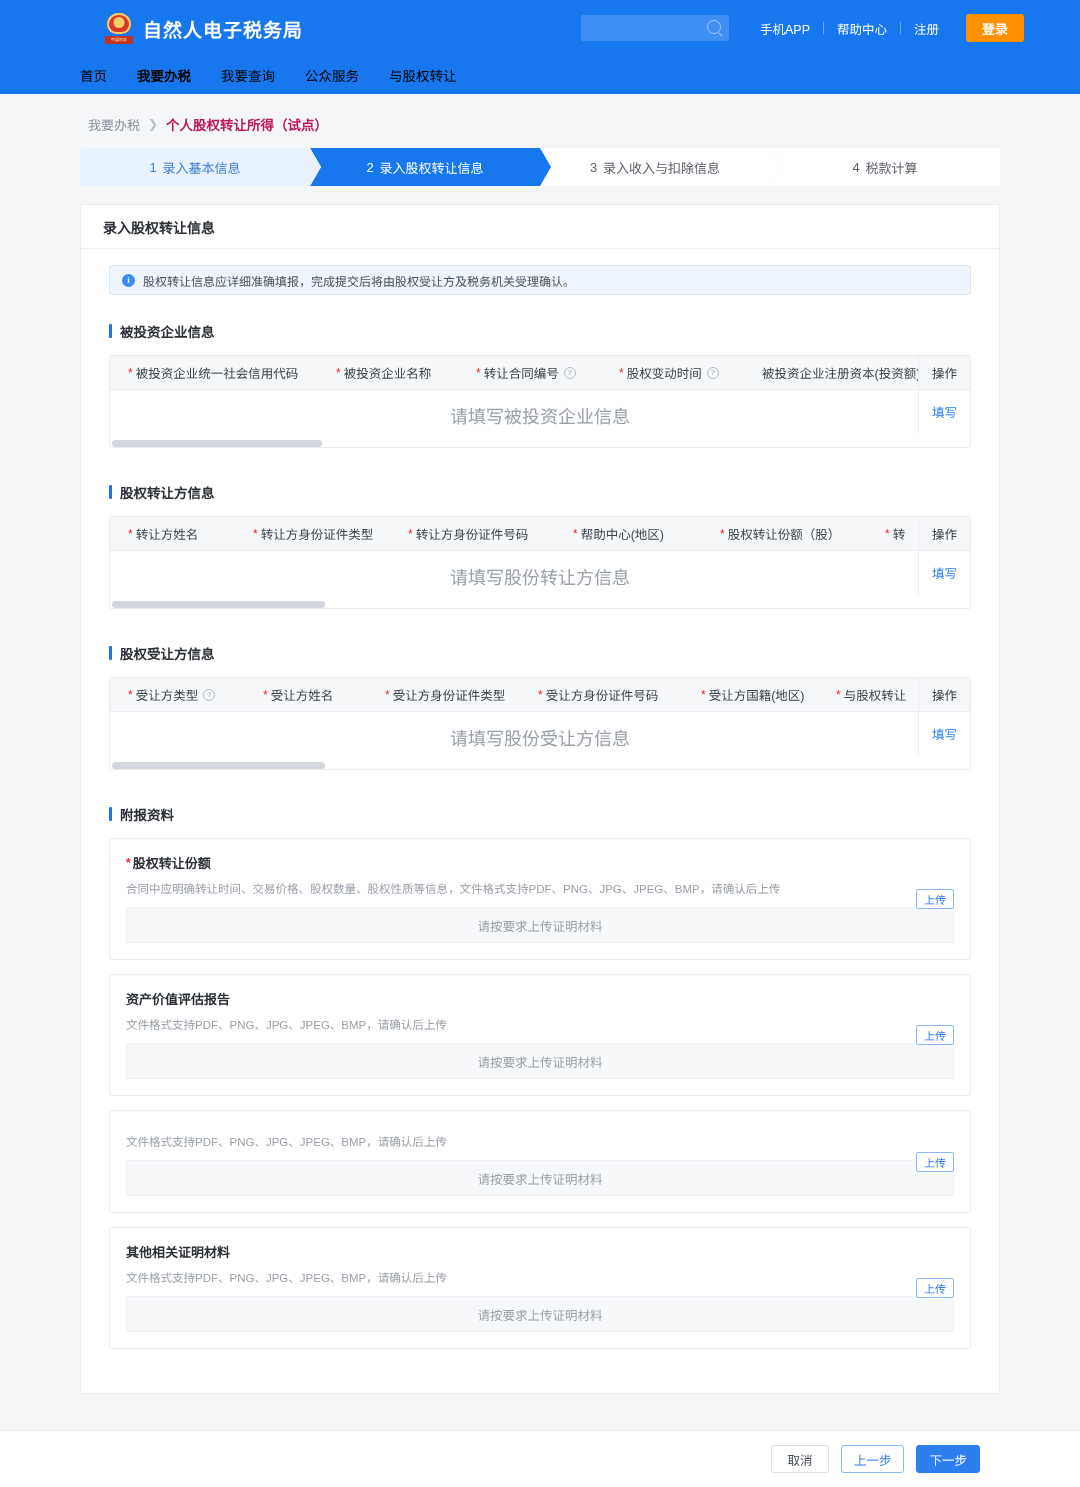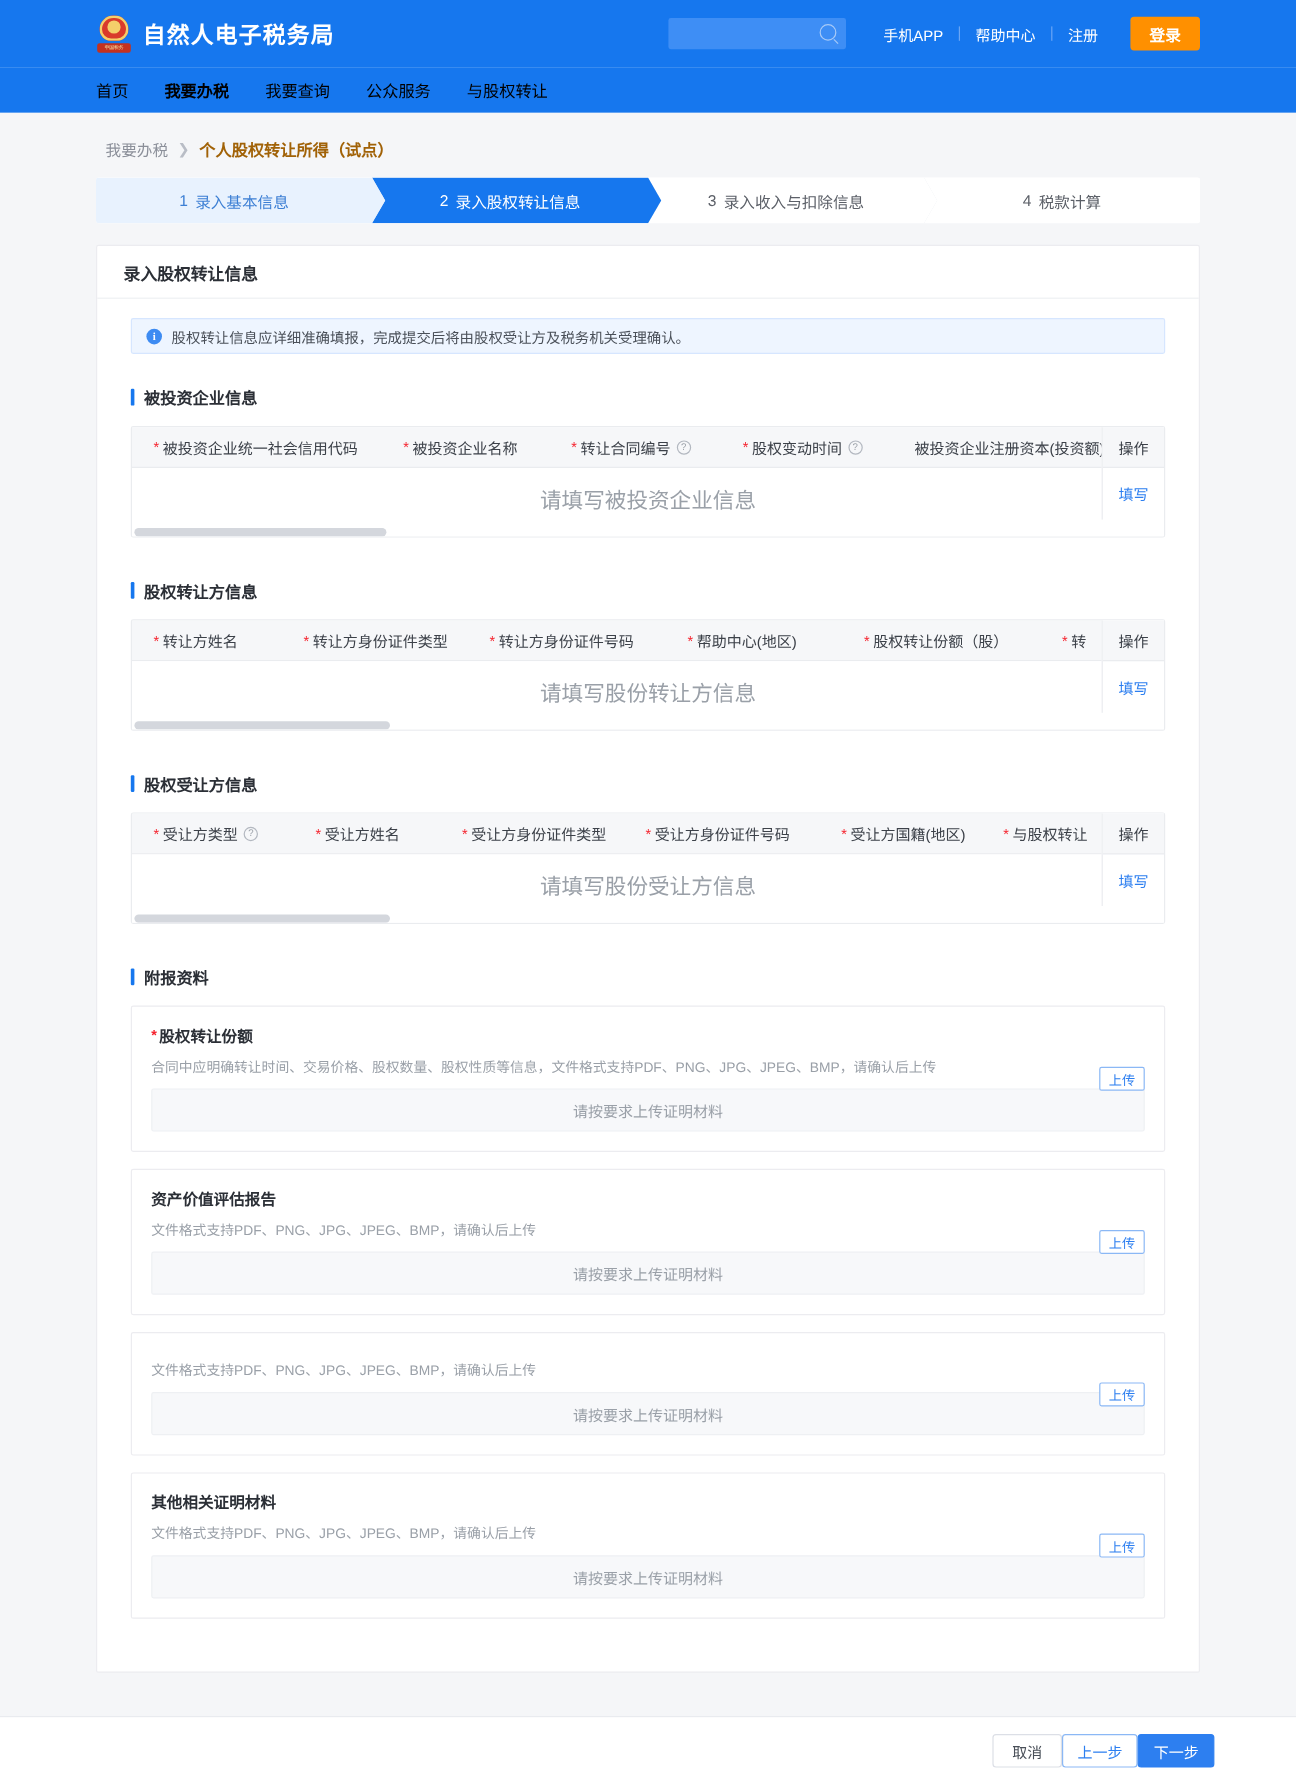--- a/index.html
+++ b/index.html
@@ -8,21 +8,21 @@
     width: 1080px;
     background: #f0f2f5;
     font-family: "Liberation Sans", "DejaVu Sans", sans-serif;
     font-size: 13px;
     color: #333;
     -webkit-font-smoothing: antialiased;
   }
   .page { width: 1080px; min-height: 1487px; position: relative; background:#f5f6f8; }
 
   
-  .topbar { background: #1677ee; height: 56px; position: relative; }
+  .topbar { background: #1677ee; height: 56px; position: relative; padding-left: 24px; }
   .topbar-inner { width: 1080px; height: 56px; display: flex; align-items: center; padding: 0 80px; }
   .logo-wrap { display: flex; align-items: center; gap: 9px; }
   .logo-emblem { width: 30px; height: 32px; position: relative; flex: 0 0 auto; }
   .logo-emblem .shield {
     position: absolute; left: 3px; top: 1px; width: 24px; height: 21px;
     background: #d93a2b; border-radius: 12px 12px 10px 10px;
     box-shadow: inset 0 0 0 2px #f4cf6a;
   }
   .logo-emblem .shield:after {
     content: ""; position: absolute; left: 50%; top: 4px; transform: translateX(-50%);
@@ -68,21 +68,21 @@
   
   .navbar { background: #1677ee; height: 38px; }
   .navbar-inner { width: 1080px; height: 38px; padding: 0 80px; display: flex; align-items: center; gap: 30px; }
   .nav-item { color: #000000; font-size: 13.5px; cursor: pointer; white-space: nowrap; }
   .nav-item.active { font-weight: bold; }
 
   
   .crumbs { padding: 20px 80px 14px 88px; display: flex; align-items: center; gap: 8px; background:#f5f6f8; }
   .crumb-muted { color: #8b8f99; font-size: 13px; }
   .crumb-sep { color: #b9bdc6; font-size: 12px; }
-  .crumb-current { color: #a16207; font-size: 13.5px; font-weight: bold; }
+  .crumb-current { color: #be185d; font-size: 13.5px; font-weight: bold; }
 
   
   .steps-wrap { margin: 0 80px; display: flex; height: 38px; background: #fff; border-radius: 2px; overflow: hidden; }
   .step {
     flex: 1; display: flex; align-items: center; justify-content: center;
     font-size: 13px; position: relative; height: 38px; background: #fff; color: #5c6068;
   }
   .step.done { background: #e8f2fe; color: #3c7fd4; }
   .step.active { background: #1677ee; color: #fff; }
   .step .arrow-after {
@@ -172,21 +172,21 @@
   .dropzone {
     margin-top: 11px; height: 36px; background: #f7f8fa; border: 1px solid #eef0f3;
     border-radius: 2px; display: flex; align-items: center; justify-content: center;
     font-size: 12.5px; color: #9aa0a8;
   }
 
   
   .footer-bar {
     position: absolute; left: 0; right: 0; bottom: 0; height: 57px; background: #fff;
     border-top: 1px solid #e9ebef; display: flex; align-items: center; justify-content: flex-end;
-    padding-right: 68px; 
+    padding-right: 100px; gap: 12px;
   }
   .btn { height: 28px; min-width: 58px; border-radius: 3px; font-size: 12.5px; cursor: pointer; font-family: inherit; padding: 0 12px; }
   .btn-default { background: #fff; border: 1px solid #dcdfe6; color: #4a5059; }
   .btn-ghost { background: #fff; border: 1px solid #8bb8f5; color: #2d7ff0; }
   .btn-primary { background: #2d7ff0; border: 1px solid #2d7ff0; color: #fff; }
   .spacer-bottom { height: 70px; }
 </style>
 </head>
 <body>
 

